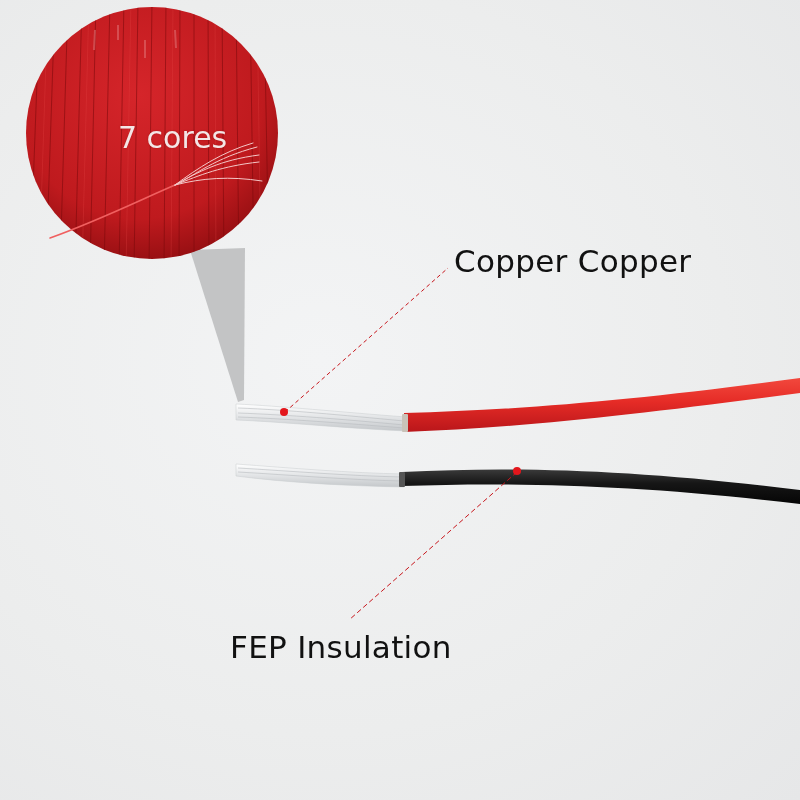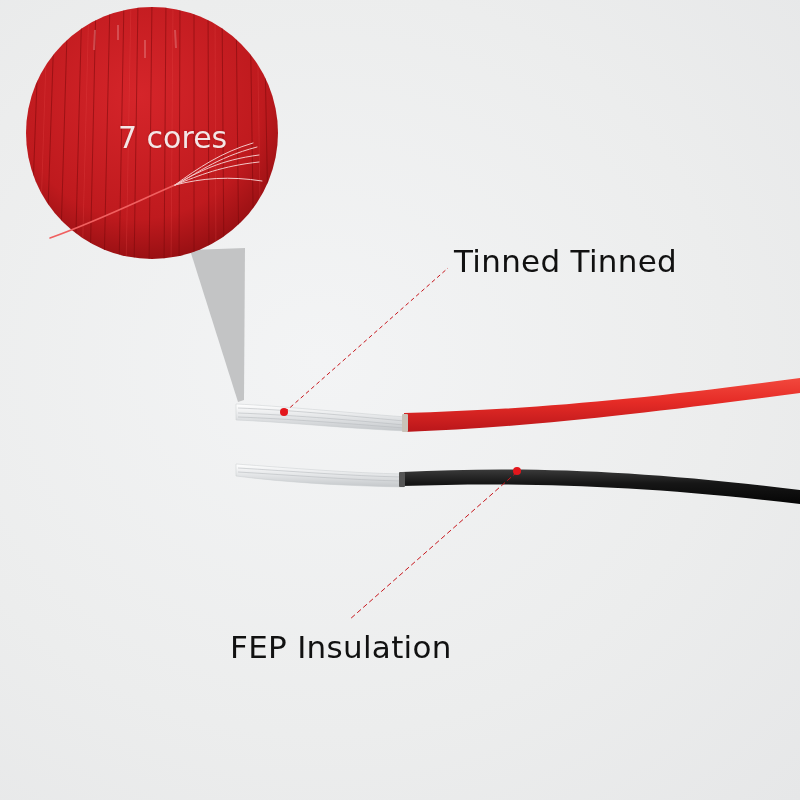--- a/index.html
+++ b/index.html
@@ -141,15 +141,15 @@
     </g>
 
     <line x1="285" y1="412" x2="448" y2="268" stroke="#c8161c" stroke-width="1" stroke-dasharray="4,3"></line>
     <circle cx="284" cy="412" r="4" fill="#e3161c"></circle>
 
     <line x1="517" y1="472" x2="349" y2="620" stroke="#c8161c" stroke-width="1" stroke-dasharray="5,3"></line>
     <circle cx="517" cy="471" r="4" fill="#e3161c"></circle>
   </svg>
 
   <div class="magnifier-text">7 cores</div>
-  <div class="label copper">Tinned Tinned</div>
+  <div class="label copper">Copper Copper</div>
   <div class="label fep">FEP Insulation</div>
 </div>
 
 </body></html>

